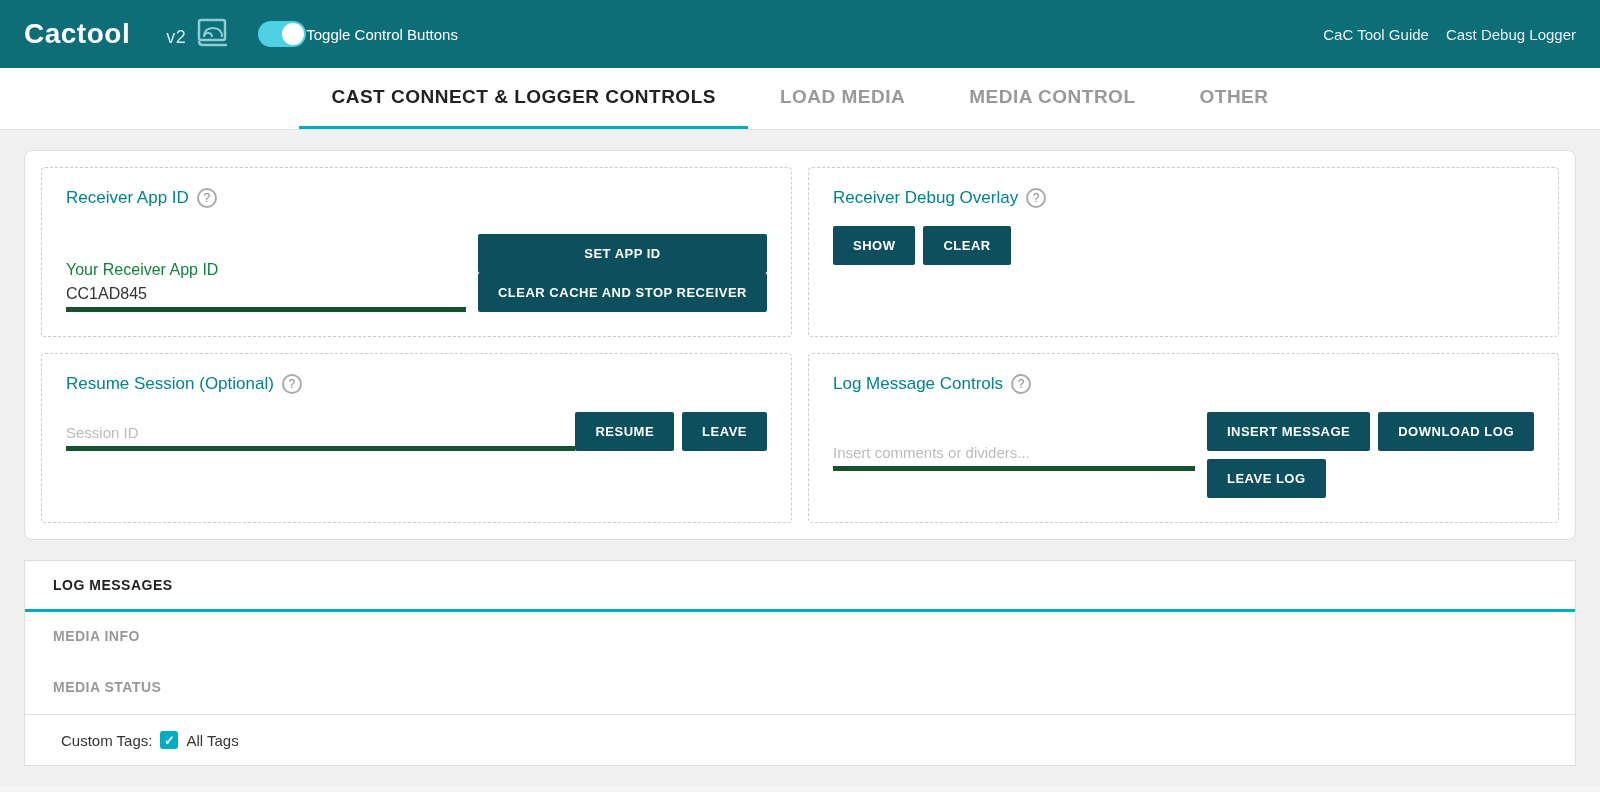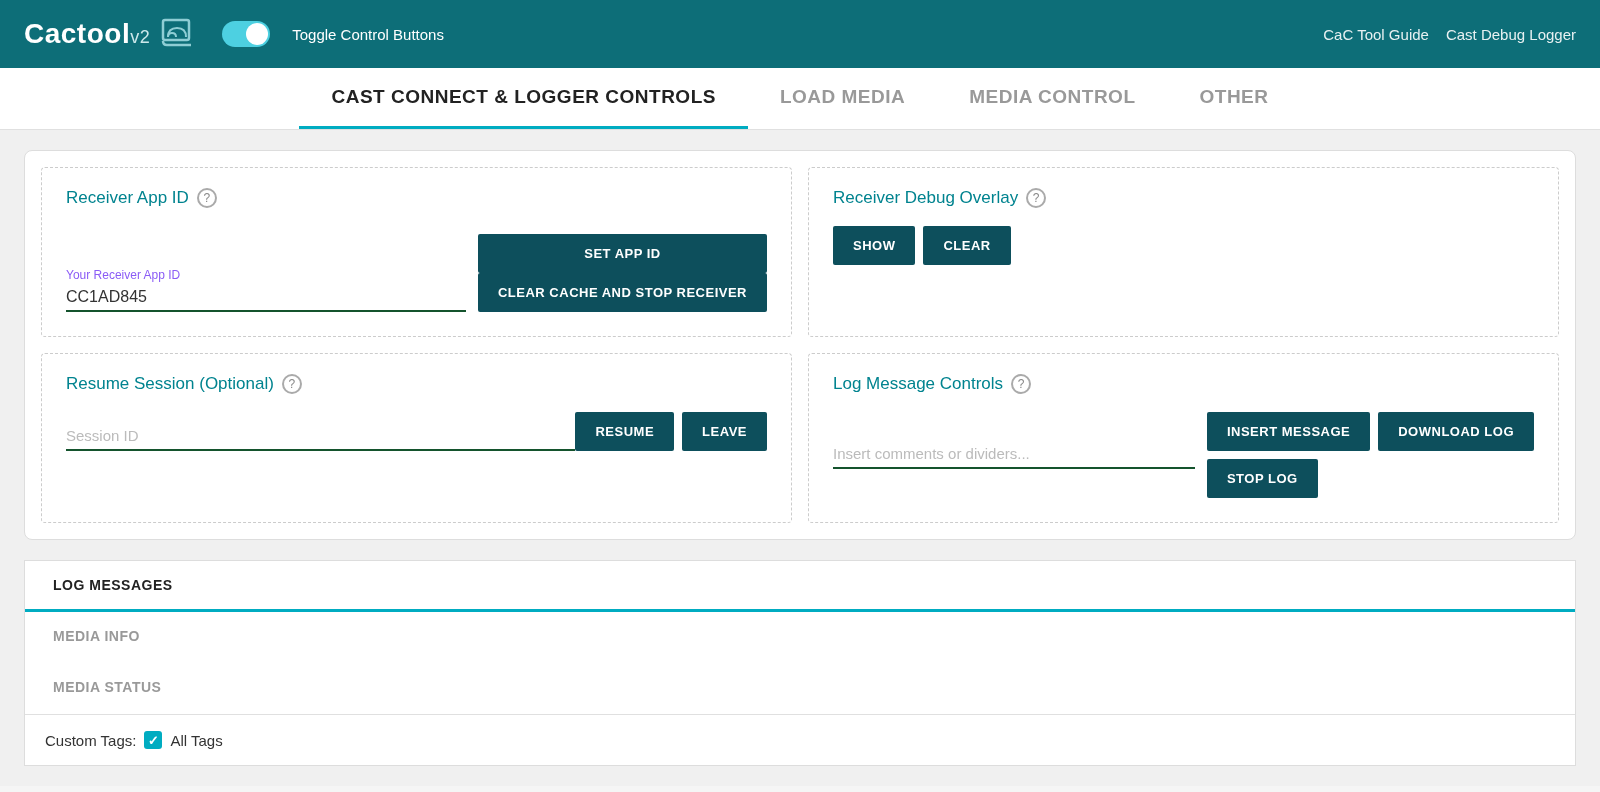--- a/index.html
+++ b/index.html
@@ -22,25 +22,26 @@
     .logo-text {
       font-size: 28px;
       font-weight: 700;
       color: white;
       letter-spacing: 0.5px;
     }
     .logo-v2 {
       font-size: 18px;
       font-weight: 400;
       color: #cce8eb;
+      margin-left: 36px;
     }
     .toggle-area {
       display: flex;
       align-items: center;
-      gap: 22px;
+      gap: 0;
       margin-left: 24px;
     }
     .toggle-switch {
       width: 48px;
       height: 26px;
       background: linear-gradient(to right, #444 50%, transparent 50%);
       border-radius: 13px;
       position: relative;
       cursor: pointer;
       background: #888;
@@ -140,29 +141,29 @@
       display: flex;
       align-items: center;
       justify-content: center;
       font-size: 12px;
       color: #888;
       cursor: pointer;
       flex-shrink: 0;
     }
 
     .input-label {
-      font-size: 12px;
-      color: #8b5cf6;
+      font-size: 16px;
+      color: #15803d;
       margin-bottom: 2px;
     }
 
     .input-field {
       width: 100%;
       border: none;
-      border-bottom: 2px solid #14532d;
+      border-bottom: 5px solid #14532d;
       padding: 4px 0;
       font-size: 16px;
       color: #333;
       outline: none;
       background: transparent;
     }
 
     .input-field::placeholder {
       color: #bbb;
       font-size: 15px;
@@ -248,21 +249,21 @@
       letter-spacing: 0.5px;
       text-transform: uppercase;
     }
 
     .bottom-tab.active {
       color: #222;
       border-bottom: 3px solid #00acc1;
     }
 
     .custom-tags-row {
-      padding: 16px 20px;
+      padding: 16px 36px;
       display: flex;
       align-items: flex-end;
       gap: 8px;
       font-size: 15px;
       color: #333;
     }
 
     .checkbox-custom {
       width: 18px;
       height: 18px;
@@ -372,21 +373,21 @@
       <div class="log-controls-row">
         <div class="card-input-area">
           <input class="input-field" type="text" placeholder="Insert comments or dividers..." style="">
         </div>
         <div class="log-btn-stack">
           <div class="btn-group-row">
             <button class="btn">INSERT MESSAGE</button>
             <button class="btn">DOWNLOAD LOG</button>
           </div>
           <div>
-            <button class="btn">STOP LOG</button>
+            <button class="btn">LEAVE LOG</button>
           </div>
         </div>
       </div>
     </div>
 
   </div>
 
   <div class="bottom-section">
     <div class="bottom-tabs">
       <div class="bottom-tab active">LOG MESSAGES</div>

